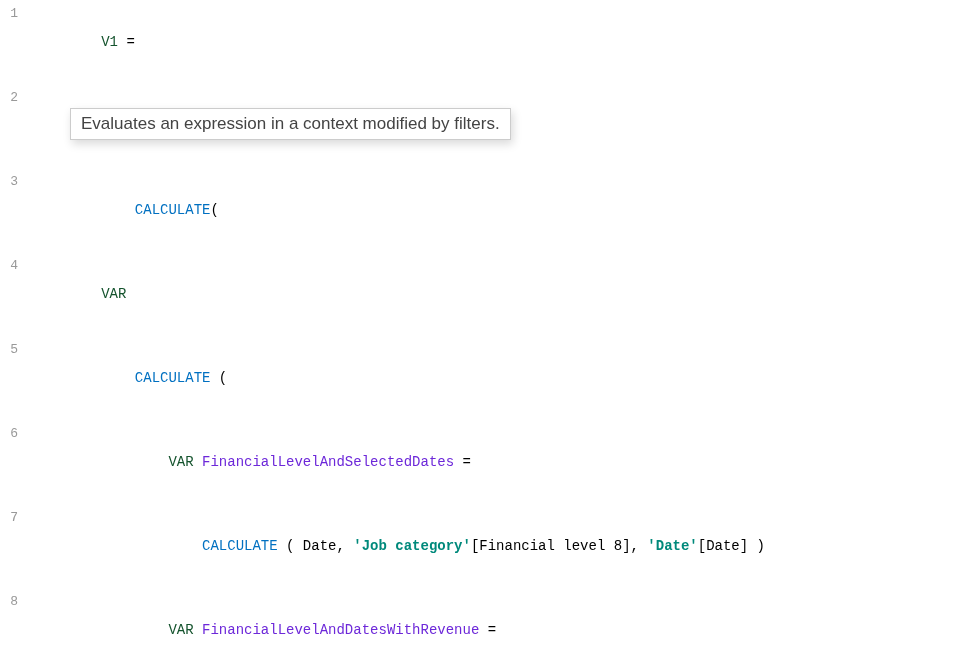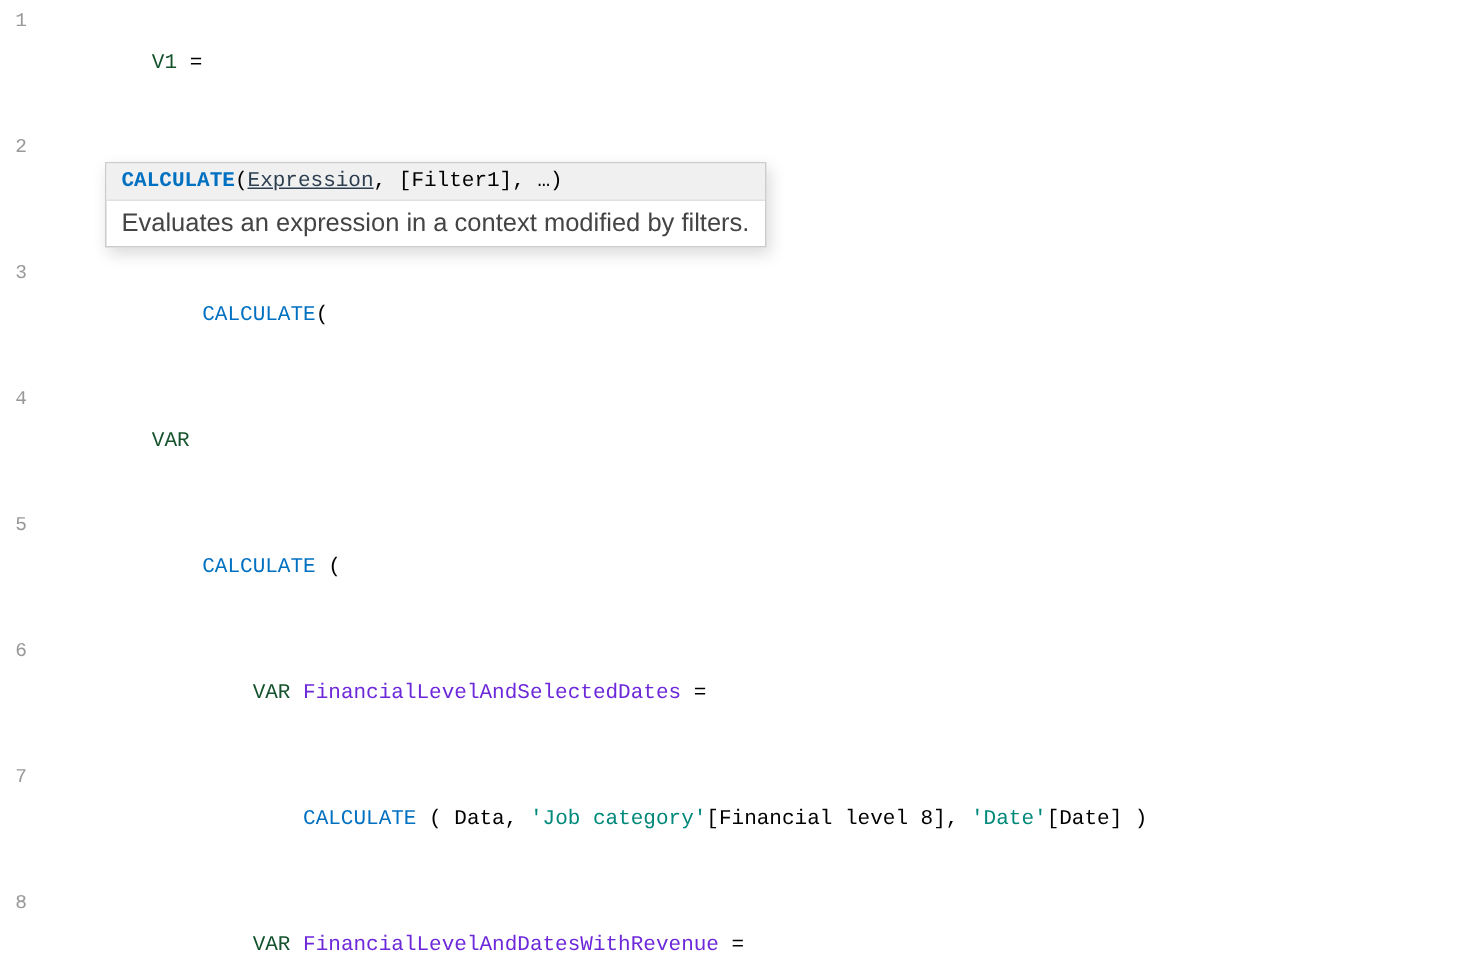--- a/index.html
+++ b/index.html
@@ -44,21 +44,21 @@
     .line-content {
       flex: 1;
       white-space: pre;
       padding-left: 4px;
     }
     .kw-cyan { color: #6d28d9; }
     .kw-var { color: #14532d; }
     .kw-func { color: #0070c1; }
     .text-dark { color: #14532d; }
     .text-black { color: #000000; }
-    .text-teal { color: #00897b; }
+    .text-teal { color: #00897b; font-weight: bold; }
 
     
     .autocomplete-popup {
       position: absolute;
       top: 108px;
       left: 70px;
       background: #ffffff;
       border: 1px solid #cccccc;
       box-shadow: 2px 4px 10px rgba(0,0,0,0.15);
       z-index: 100;
@@ -106,23 +106,20 @@
     </div>
 
     <div class="code-line" style="position:relative;">
       <span class="line-number">3</span>
       <span class="line-content">
         <span class="kw-func">    CALCULATE</span><span class="text-black">(</span>
       </span>
     </div>
 
     <div class="autocomplete-popup">
-      <div class="autocomplete-item">
-        <span class="fn-name">CALCULATE</span><span class="text-black">(</span><span class="param"><u>Expression</u></span><span class="text-black">, [Filter1], …)</span>
-      </div>
       <div class="autocomplete-desc">Evaluates an expression in a context modified by filters.</div>
     </div>
 
     <div class="code-line">
       <span class="line-number">4</span>
       <span class="line-content">
         <span class="kw-var">VAR</span>
       </span>
     </div>
 
@@ -136,21 +133,21 @@
     <div class="code-line">
       <span class="line-number">6</span>
       <span class="line-content">
         <span class="kw-var">        VAR</span><span class="text-black"> </span><span class="kw-cyan">FinancialLevelAndSelectedDates</span><span class="text-black"> =</span>
       </span>
     </div>
 
     <div class="code-line">
       <span class="line-number">7</span>
       <span class="line-content">
-        <span class="kw-func">            CALCULATE</span><span class="text-black"> ( Data, </span><span class="text-teal">'Job category'</span><span class="text-black">[Financial level 8], </span><span class="text-teal">'Date'</span><span class="text-black">[Date] )</span>
+        <span class="kw-func">            CALCULATE</span><span class="text-black"> ( Date, </span><span class="text-teal">'Job category'</span><span class="text-black">[Financial level 8], </span><span class="text-teal">'Date'</span><span class="text-black">[Date] )</span>
       </span>
     </div>
 
     <div class="code-line">
       <span class="line-number">8</span>
       <span class="line-content">
         <span class="kw-var">        VAR</span><span class="text-black"> </span><span class="kw-cyan">FinancialLevelAndDatesWithRevenue</span><span class="text-black"> =</span>
       </span>
     </div>
 

